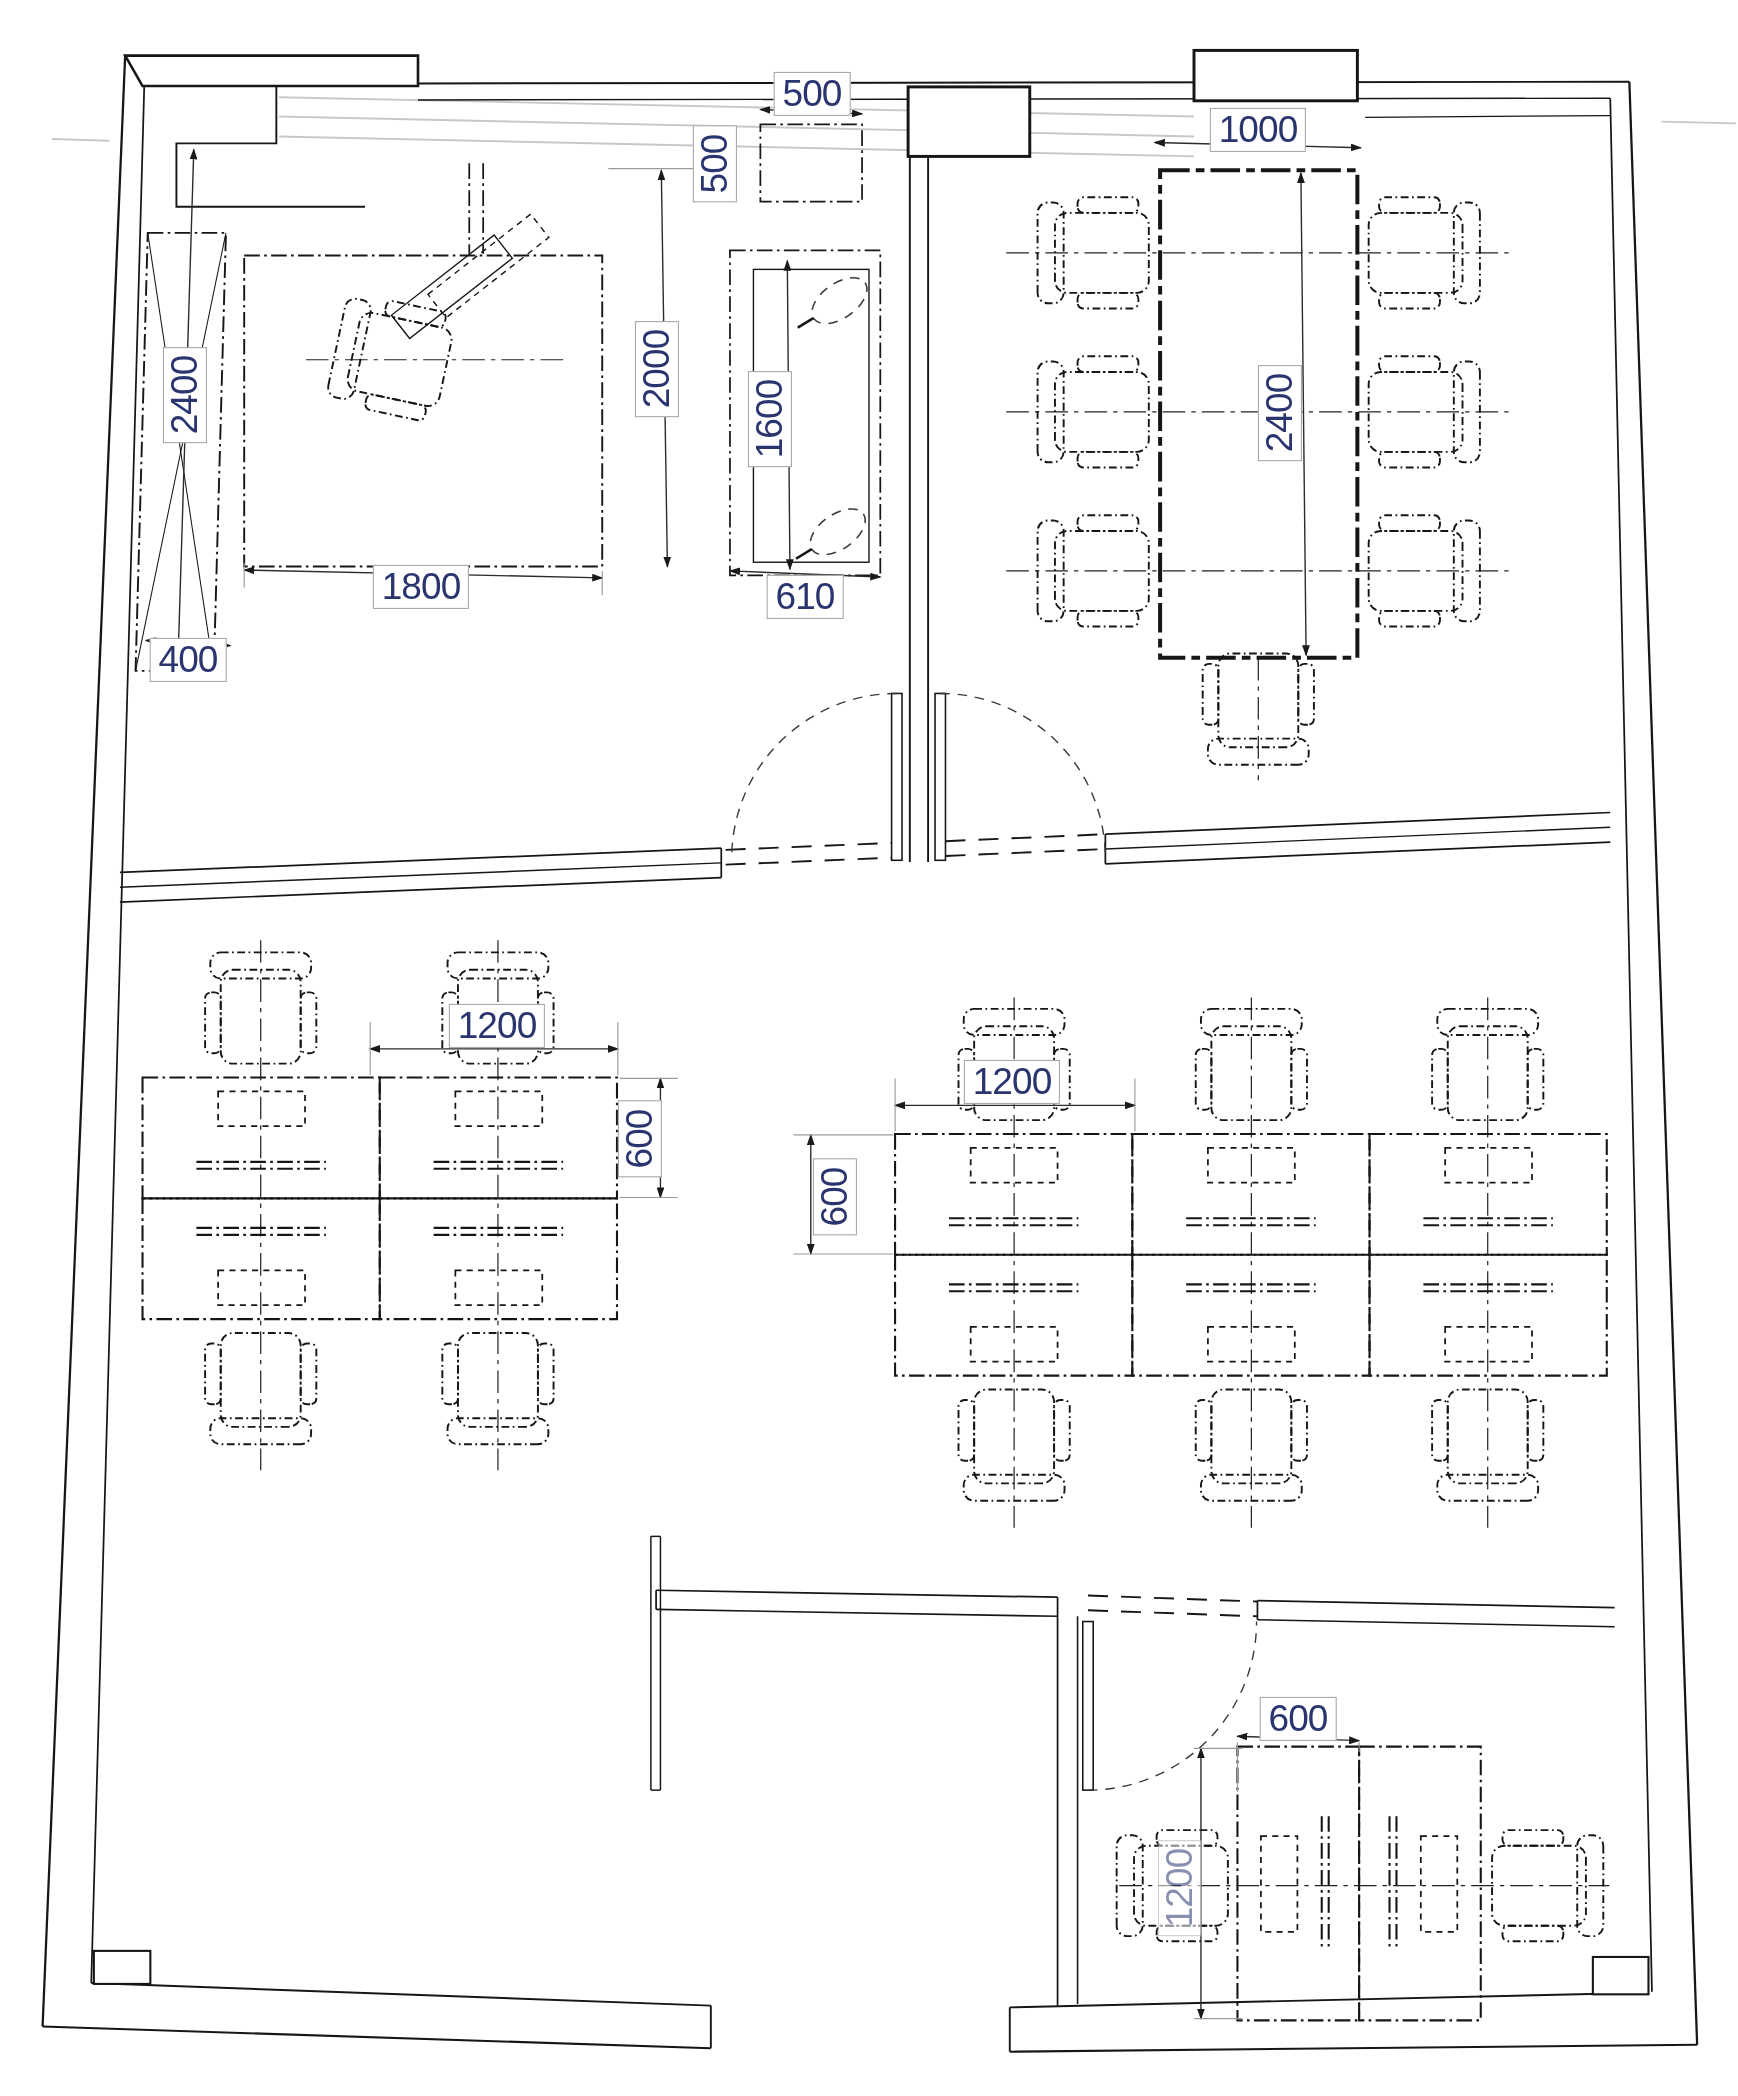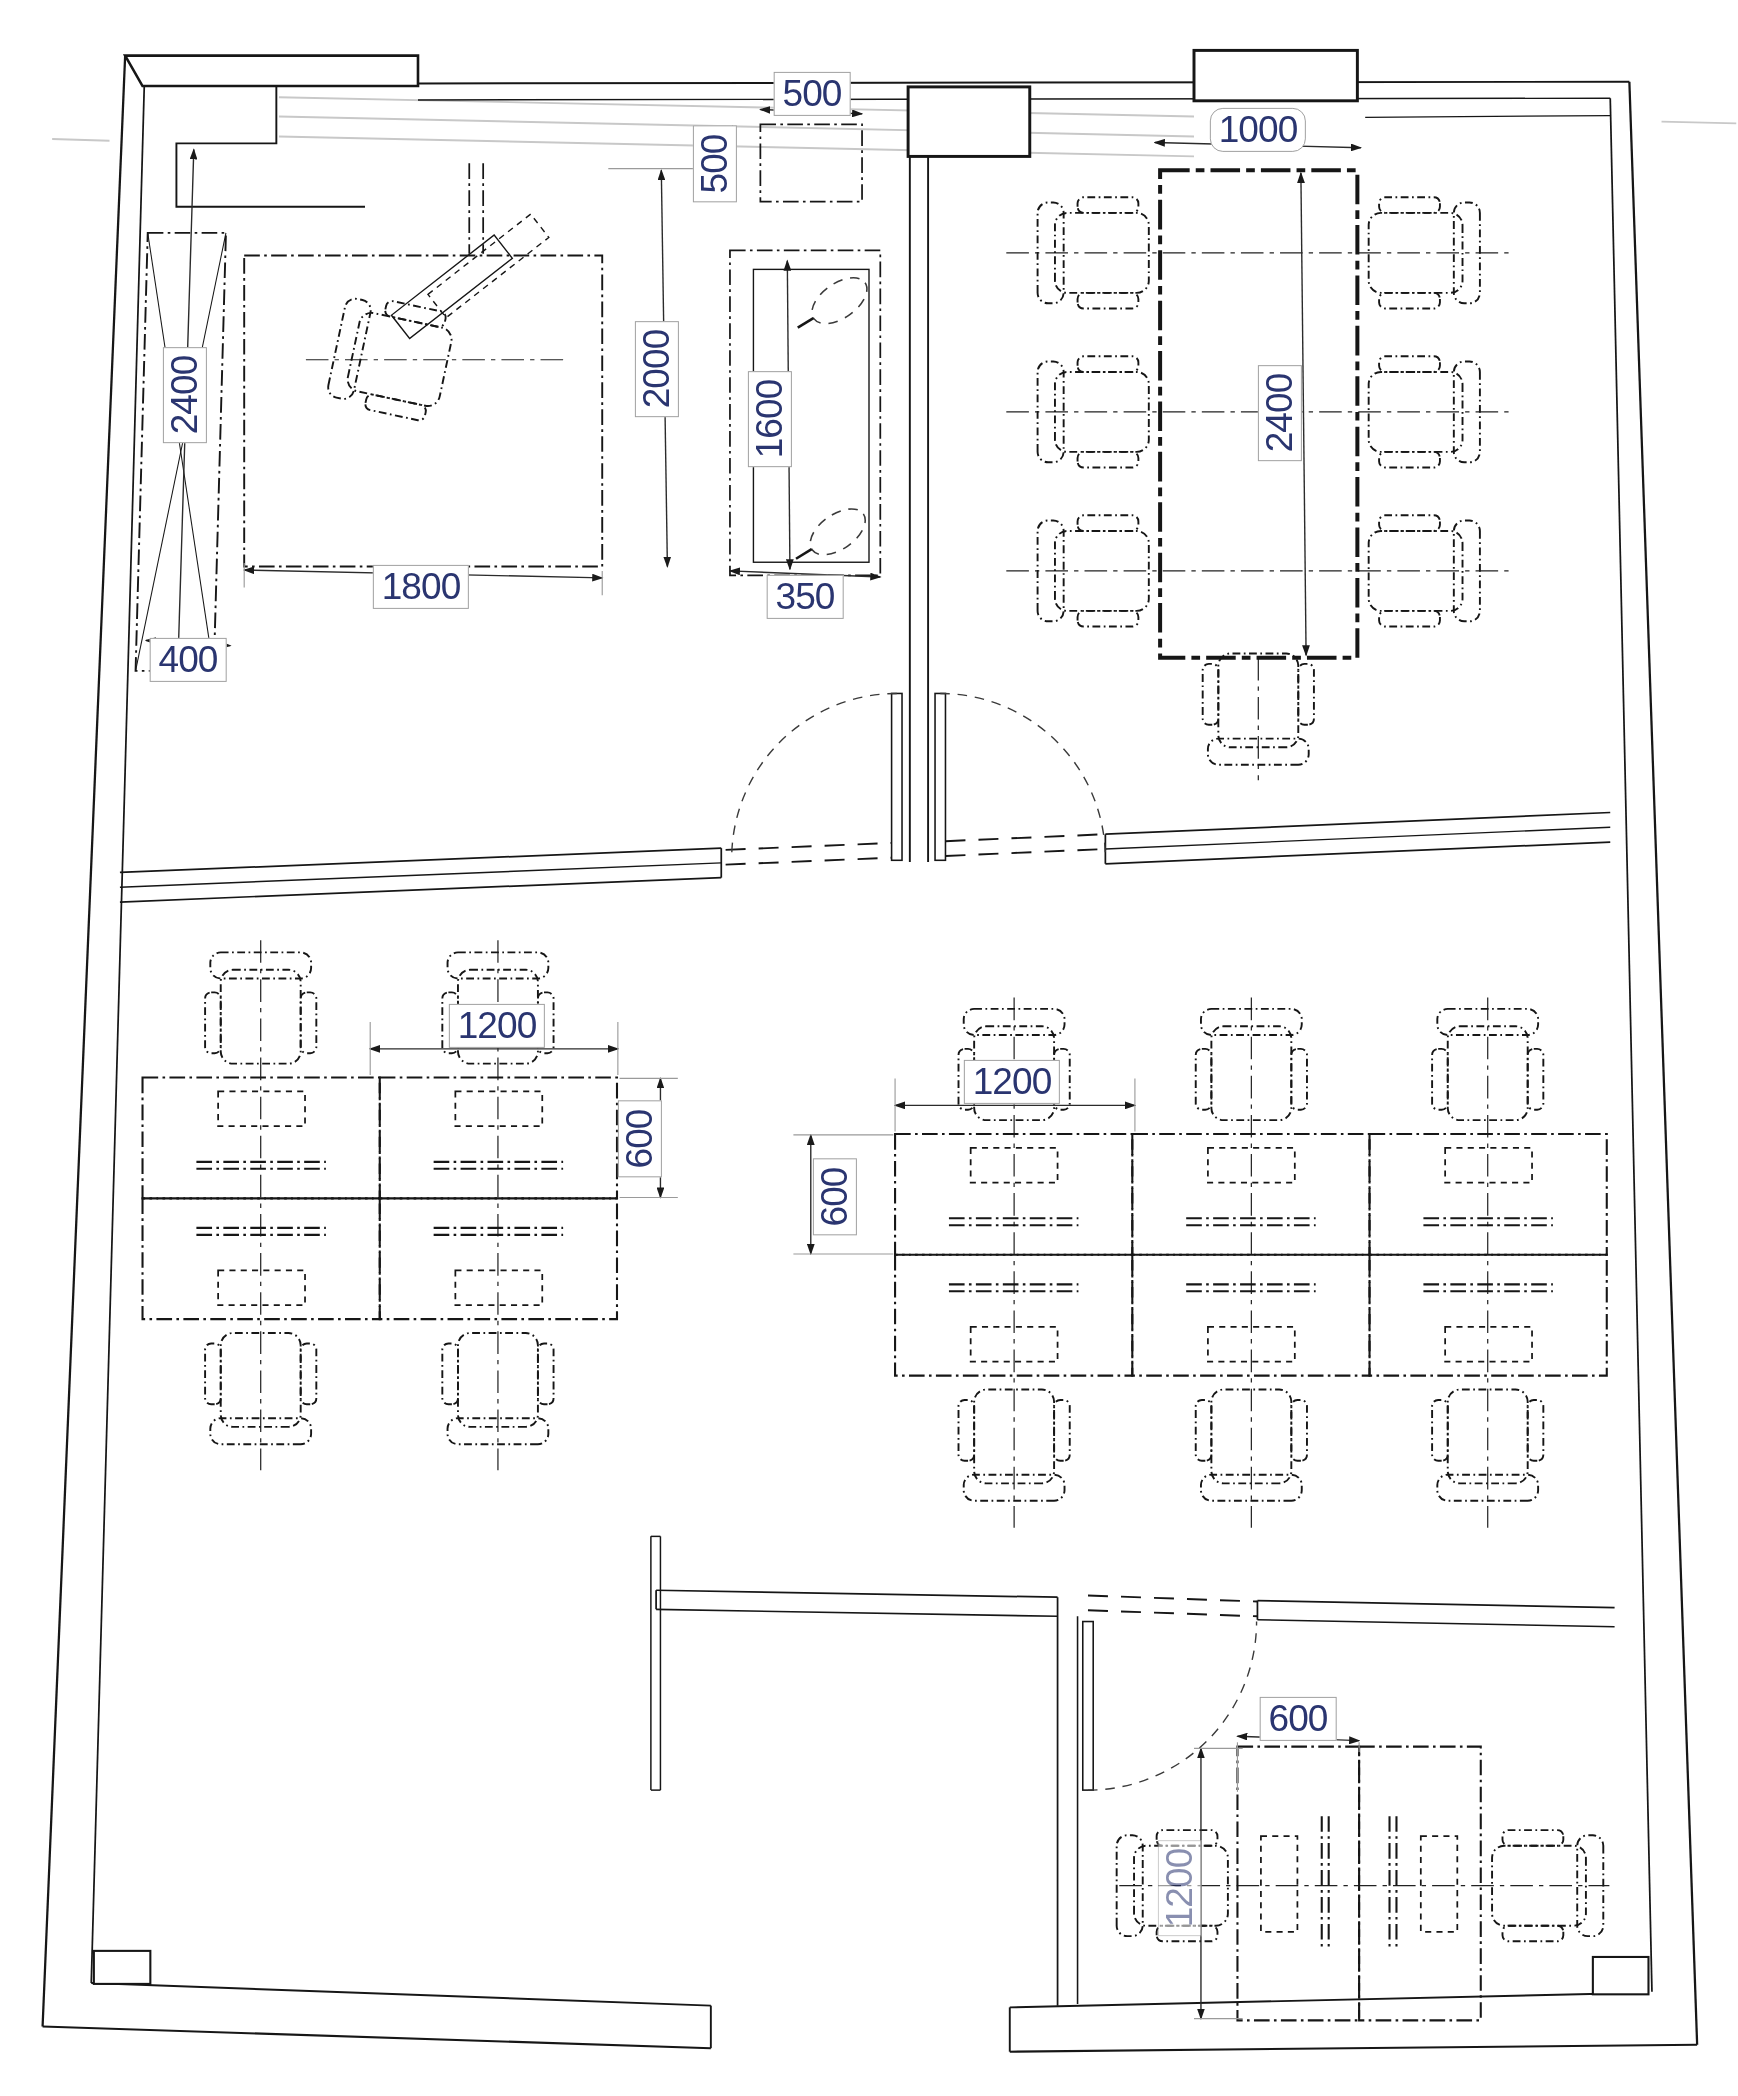--- a/index.html
+++ b/index.html
@@ -269,22 +269,22 @@
   </g>
 </svg>
 
 <div class="dim-label v" style="left:185px;top:395px;">2400</div>
 <div class="dim-label" style="left:421px;top:561px;margin-top:26px;">1800</div>
 <div class="dim-label" style="left:188px;top:660px;">400</div>
 <div class="dim-label v" style="left:657px;top:369px;">2000</div>
 <div class="dim-label" style="left:812px;top:94px;">500</div>
 <div class="dim-label v" style="left:715px;top:164px;">500</div>
 <div class="dim-label v" style="left:770px;top:419px;">1600</div>
-<div class="dim-label" style="left:805px;top:597px;">350</div>
-<div class="dim-label" style="left:1258px;top:130px;border-radius:13px;">1000</div>
+<div class="dim-label" style="left:805px;top:597px;">610</div>
+<div class="dim-label" style="left:1258px;top:130px;">1000</div>
 <div class="dim-label v" style="left:1280px;top:413px;">2400</div>
 <div class="dim-label" style="left:497px;top:1026px;">1200</div>
 <div class="dim-label v" style="left:640px;top:1139px;">600</div>
 <div class="dim-label" style="left:1012px;top:1082px;">1200</div>
 <div class="dim-label v" style="left:835px;top:1197px;">600</div>
 <div class="dim-label" style="left:1298px;top:1719px;">600</div>
 <div class="dim-label v faded" style="left:1180px;top:1888px;">1200</div>
 
 </div>
 

